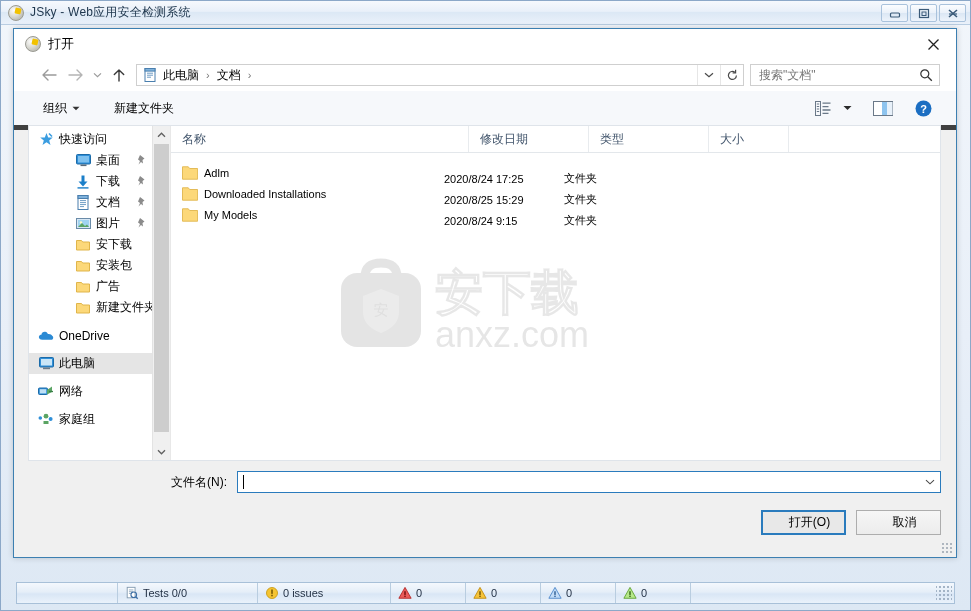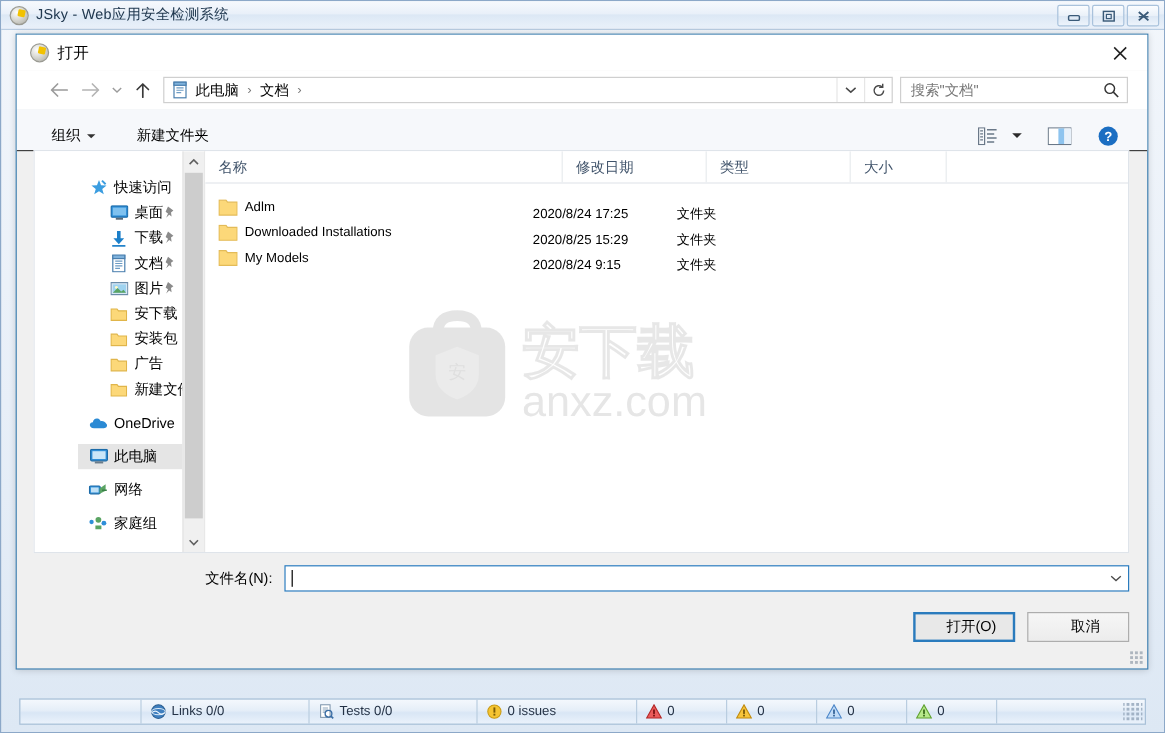--- a/index.html
+++ b/index.html
@@ -179,22 +179,22 @@
     background: #fff; border: 1px solid #cfcfcf;
     display: flex; align-items: center; box-sizing: border-box; flex: none;
   }
   .search-ph { font-size: 12px; color: #767676; margin-left: 8px; }
   .search-ico { margin-left: auto; margin-right: 6px; }
 
   
   .toolbar {
     position: absolute; left: 0; top: 62px; right: 0; height: 34px;
     background: #f6f8fb;
-    border-bottom: 1px solid #404040;
-    display: flex; align-items: flex-end;
+    border-bottom: 5px solid #404040;
+    display: flex; align-items: center;
   }
   .tb-item {
     font-size: 12px; color: #000; padding: 0 8px; height: 24px;
     display: flex; align-items: center; gap: 5px;
   }
   .tb-item.organize { margin-left: 21px; }
   .tb-item.newfolder { margin-left: 18px; }
   .tb-right { margin-left: auto; display:flex; align-items:center; gap: 2px; margin-right: 20px; }
   .tb-icon-btn { width: 26px; height: 24px; display:flex; align-items:center; justify-content:center; }
 
@@ -203,29 +203,29 @@
     position: absolute; left: 14px; top: 96px; right: 15px; bottom: 96px;
     background: #fff; border: 1px solid #dfe4ea;
     box-sizing: border-box;
     display: flex;
   }
   .nav-pane {
     width: 141px; flex: none; position: relative;
     background: #fff; overflow: hidden;
     border-right: 1px solid #e8e8e8;
   }
-  .nav-list { position: absolute; left:0; top: 20px; right: 18px; padding-left: 36px; }
+  .nav-list { position: absolute; left:0; top: 3px; right: 18px; }
   .nav-item {
     height: 21px; display: flex; align-items: center;
     font-size: 12px; color: #000; padding-left: 8px;
     position: relative; white-space: nowrap;
   }
   .nav-item.sel { background: #e5e5e5; }
   .nav-item .ni-ico { width: 16px; height: 16px; margin-right: 5px; flex: none; display:flex; align-items:center; justify-content:center;}
-  .nav-item.lvl2 { padding-left: 26px; }
+  .nav-item.lvl2 { padding-left: 26px; margin-left: 20px; }
   .nav-item.lvl1 { padding-left: 9px; }
   .pin {
     position: absolute; right: 5px; top: 4px;
   }
   .nav-scroll {
     position: absolute; right: 0; top: 0; bottom: 0; width: 17px;
     background: #f0f0f0; border-left: 1px solid #e3e3e3;
   }
   .nav-scroll .sb-arrow {
     height: 17px; display:flex; align-items:center; justify-content:center;
@@ -341,28 +341,20 @@
     <div class="app-client"></div>
     <div class="app-splitter"></div>
     <div class="app-splitter-dots"></div>
 
     <div class="tree-box" style="top:500px;"></div>
     <div class="tree-box" style="top:518px;"></div>
     <div class="tree-box" style="top:536px;"></div>
 
     <div class="statusbar">
 
-      <div class="sb-cell" style="width:125px;">
-        <svg class="sb-ico" viewBox="0 0 16 16">
-          <circle cx="8" cy="8" r="6.5" fill="#3f7fbf" stroke="#2b5e90"></circle>
-          <ellipse cx="8" cy="8" rx="6.5" ry="3" fill="none" stroke="#dbeaf7" stroke-width="1"></ellipse>
-          <path d="M2 9 Q5 6 8 9 T14 9" fill="none" stroke="#eef6fd" stroke-width="1.2"></path>
-        </svg>
-        <span>Links 0/0</span>
-      </div>
 
       <div class="sb-cell" style="width:125px;">
         <svg class="sb-ico" viewBox="0 0 16 16">
           <rect x="2.5" y="1.5" width="9" height="12" fill="#fff" stroke="#7f97ad"></rect>
           <path d="M4.5 4.5h5M4.5 6.5h5M4.5 8.5h3" stroke="#8ea6bb" stroke-width="1"></path>
           <circle cx="10" cy="10" r="3.2" fill="none" stroke="#3b6ea5" stroke-width="1.3"></circle>
           <path d="M12.3 12.3 L14.5 14.5" stroke="#3b6ea5" stroke-width="1.6"></path>
         </svg>
         <span>Tests 0/0</span>
       </div>

